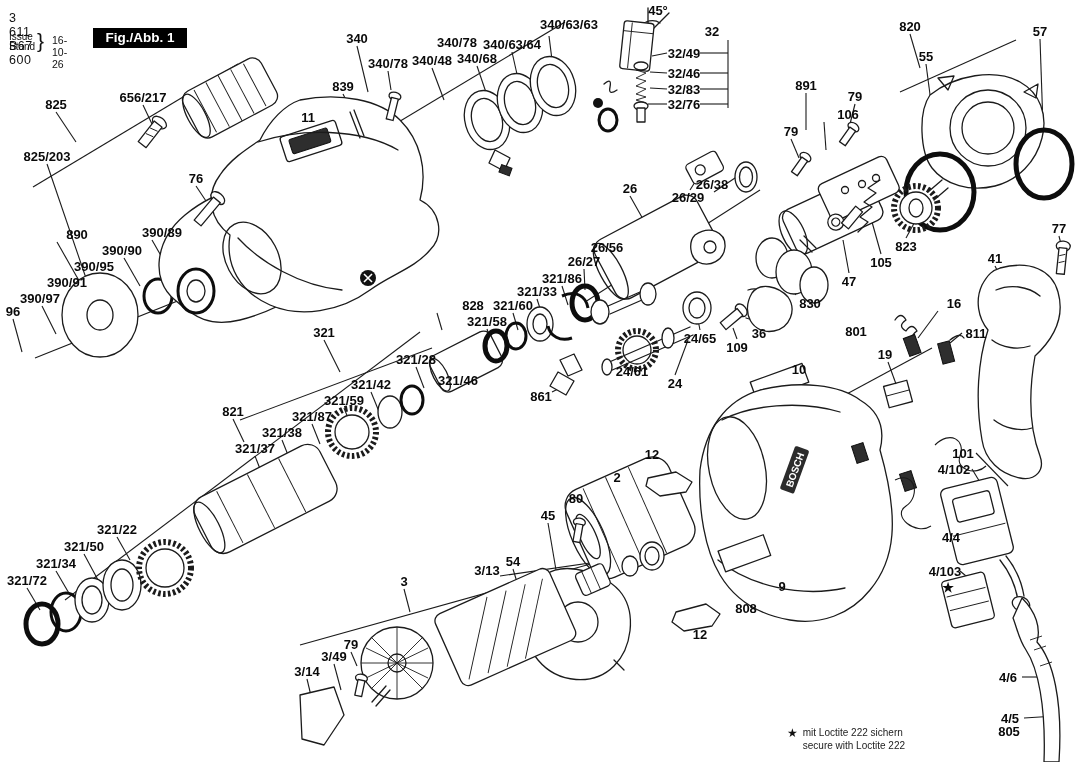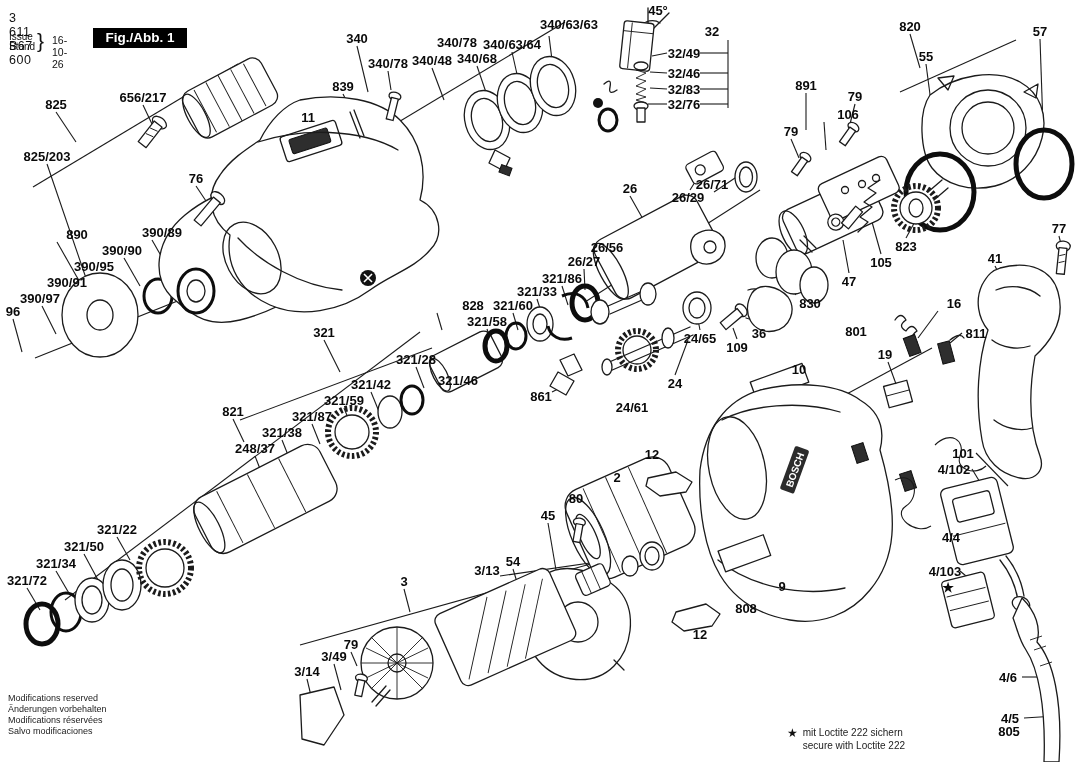--- a/index.html
+++ b/index.html
@@ -498,42 +498,42 @@
       <div class="part-label" style="left: 684px; top: 89px;">32/83</div>
       <div class="part-label" style="left: 684px; top: 104px;">32/76</div>
       <div class="part-label" style="left: 806px; top: 85px;">891</div>
       <div class="part-label" style="left: 855px; top: 96px;">79</div>
       <div class="part-label" style="left: 848px; top: 114px;">106</div>
       <div class="part-label" style="left: 791px; top: 131px;">79</div>
       <div class="part-label" style="left: 910px; top: 26px;">820</div>
       <div class="part-label" style="left: 926px; top: 56px;">55</div>
       <div class="part-label" style="left: 1040px; top: 31px; text-align: center;">57</div>
       <div class="part-label" style="left: 630px; top: 188px;">26</div>
-      <div class="part-label" style="left: 712px; top: 184px;">26/71</div>
+      <div class="part-label" style="left: 712px; top: 184px;">26/38</div>
       <div class="part-label" style="left: 688px; top: 197px;">26/29</div>
       <div class="part-label" style="left: 607px; top: 247px;">26/56</div>
       <div class="part-label" style="left: 584px; top: 261px;">26/27</div>
       <div class="part-label" style="left: 562px; top: 278px;">321/86</div>
       <div class="part-label" style="left: 537px; top: 291px;">321/33</div>
       <div class="part-label" style="left: 437px; top: 305px; margin-left: 36px;">828</div>
       <div class="part-label" style="left: 513px; top: 305px;">321/60</div>
       <div class="part-label" style="left: 487px; top: 321px;">321/58</div>
       <div class="part-label" style="left: 458px; top: 336px; margin-top: 44px;">321/46</div>
       <div class="part-label" style="left: 416px; top: 359px;">321/28</div>
       <div class="part-label" style="left: 324px; top: 332px;">321</div>
       <div class="part-label" style="left: 371px; top: 384px;">321/42</div>
       <div class="part-label" style="left: 344px; top: 400px;">321/59</div>
       <div class="part-label" style="left: 312px; top: 416px;">321/87</div>
       <div class="part-label" style="left: 282px; top: 432px;">321/38</div>
-      <div class="part-label" style="left: 255px; top: 448px;">248/37</div>
+      <div class="part-label" style="left: 255px; top: 448px;">321/37</div>
       <div class="part-label" style="left: 233px; top: 411px;">821</div>
       <div class="part-label" style="left: 700px; top: 338px;">24/65</div>
       <div class="part-label" style="left: 737px; top: 347px;">109</div>
       <div class="part-label" style="left: 759px; top: 333px;">36</div>
-      <div class="part-label" style="left: 632px; top: 371px; margin-top: 36px;">24/61</div>
+      <div class="part-label" style="left: 632px; top: 371px;">24/61</div>
       <div class="part-label" style="left: 675px; top: 383px;">24</div>
       <div class="part-label" style="left: 541px; top: 396px;">861</div>
       <div class="part-label" style="left: 799px; top: 369px;">10</div>
       <div class="part-label" style="left: 810px; top: 303px;">830</div>
       <div class="part-label" style="left: 849px; top: 281px;">47</div>
       <div class="part-label" style="left: 881px; top: 262px;">105</div>
       <div class="part-label" style="left: 906px; top: 246px;">823</div>
       <div class="part-label" style="left: 1059px; top: 228px;">77</div>
       <div class="part-label" style="left: 995px; top: 258px;">41</div>
       <div class="part-label" style="left: 938px; top: 303px; margin-left: 16px;">16</div>
@@ -571,26 +571,20 @@
     <div class="pn">3 611 B67 600</div>
     <div class="issue">
       <div>Issue</div>
       <div>Stand</div>
     </div>
     <div class="brace">}</div>
     <div class="isdate">16-10-26</div>
     <div class="figbox">Fig./Abb. 1</div>
   </div>
 
-  <div class="footer-notes" id="footer-notes">
-      <div>Modifications reserved</div>
-      <div>Änderungen vorbehalten</div>
-      <div>Modifications réservées</div>
-      <div>Salvo modificaciones</div>
-    </div>
 
   <div class="legend">
     <span class="star">★</span>
     <span class="ltxt">
       <span>mit Loctite 222 sichern</span><br>
       <span>secure with Loctite 222</span>
     </span>
   </div>
 
 </div>

